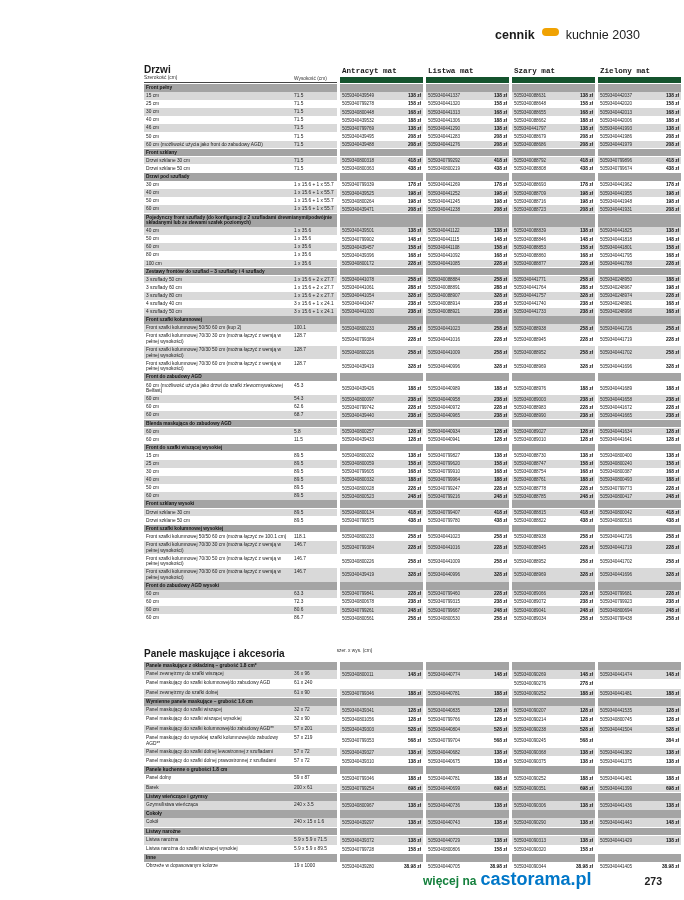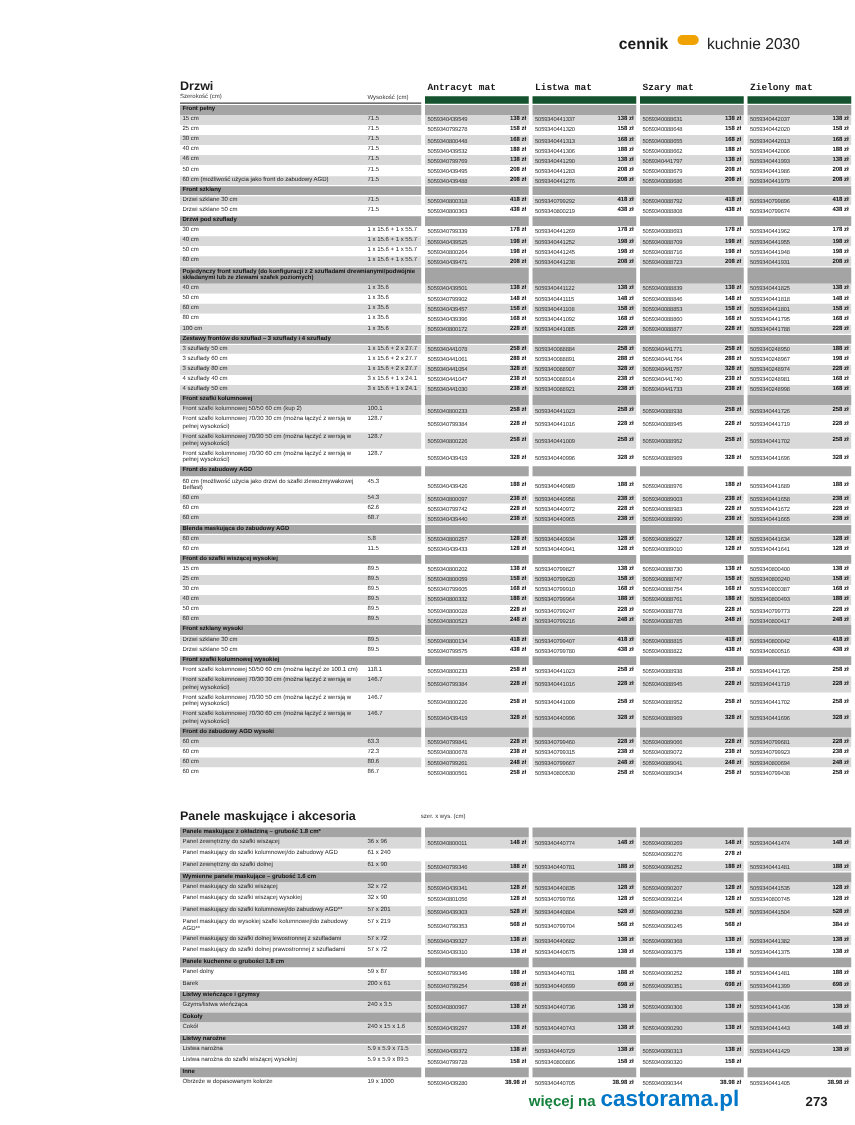--- a/index.html
+++ b/index.html
@@ -13,21 +13,21 @@
   
   .content{position:absolute;left:115px;top:64px;width:540px;margin-left:29px;}
   .thead{display:flex;margin-bottom:1px;}
   .hblk{width:193px;display:flex;align-items:flex-end;border-bottom:1px solid #444;padding-bottom:1px;}
   .hleft{width:150px;}
   .ttl{font-size:10px;font-weight:bold;line-height:11px;}
   .wlab{font-size:4.8px;color:#333;line-height:6px;}
   .hdim{width:43px;font-size:4.8px;color:#333;}
   .ghead{width:83px;margin-left:3px;border-bottom:6px solid #14532d;font-size:7.6px;font-weight:bold;
          display:flex;align-items:flex-end;padding:0 0 2px 2px;box-sizing:border-box;font-family:Liberation Mono, monospace;}
-  .thead2{display:flex;align-items:center;margin:26px 0 3px 0;}
+  .thead2{display:flex;align-items:flex-start;margin:26px 0 3px 0;}
   .ttl2{font-size:10px;font-weight:bold;}
   .hdim2{font-size:4.8px;color:#333;margin-left:52px;}
   
   .row{display:flex;margin-bottom:0.5px;min-height:7.2px;}
   .tbl2 .row{min-height:8.8px;}
   .blk{width:193px;display:flex;}
   .lab{width:150px;box-sizing:border-box;padding:1px 3px 1px 2px;font-size:4.8px;line-height:5.6px;}
   .dim{width:43px;font-size:4.8px;line-height:5.6px;padding-top:1px;color:#222;}
   .grp{width:83px;margin-left:3px;display:flex;align-items:center;}
   .code{flex:1;padding-left:2px;font-size:4.6px;color:#2a2a2a;letter-spacing:-0.1px;}

